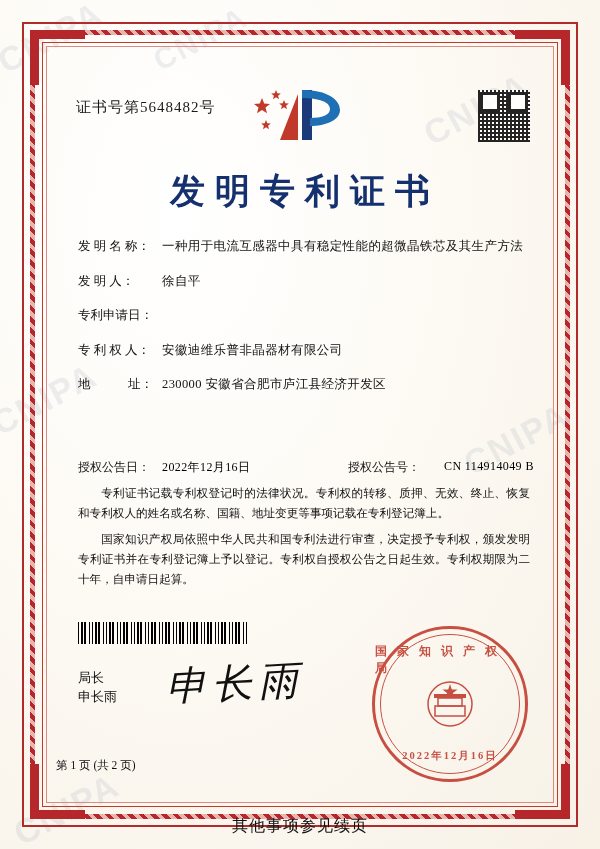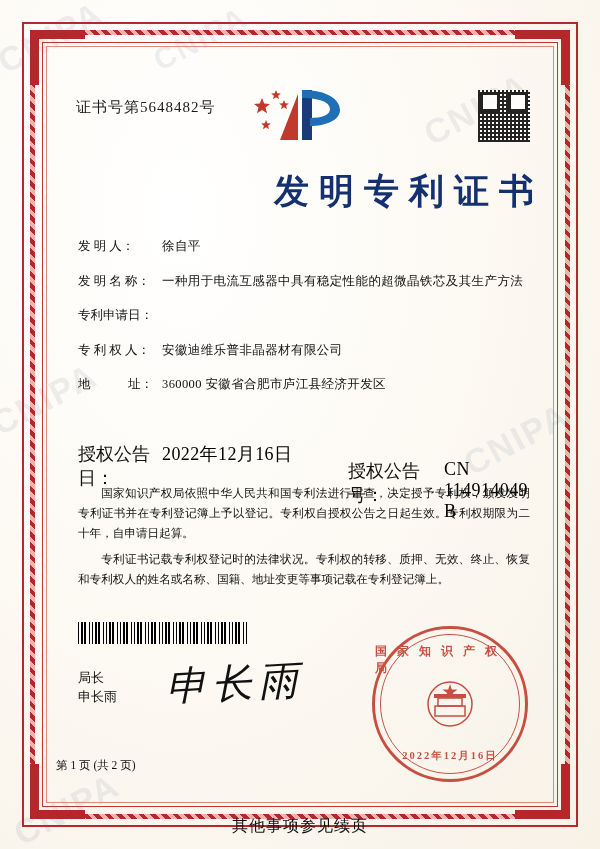--- a/index.html
+++ b/index.html
@@ -114,21 +114,21 @@
     top: 28px;
     transform: translateX(-50%);
     width: 120px;
     height: 62px;
   }
 
   .title {
     position: absolute;
     left: 0; right: 0;
     top: 112px;
-    text-align: right;
+    text-align: center;
     font-size: 35px;
     letter-spacing: 10px;
     color: #15306e;
     font-weight: bold;
     text-indent: 10px;
     font-family: "Liberation Serif", "DejaVu Serif", serif;
   }
 
   .fields {
     position: absolute;
@@ -148,23 +148,23 @@
     flex: 0 0 84px;
     color: #111;
     letter-spacing: 0px;
   }
   .value {
     flex: 1;
     letter-spacing: 0.4px;
   }
   .row-split {
     display: flex;
-    align-items: center;
+    align-items: flex-end;
     margin-bottom: 17.5px;
-    font-size: 18px;
+    font-size: 12px;
   }
   .row-split .left { display: flex; flex: 0 0 270px; }
   .row-split .right { display: flex; flex: 1; margin-top: 48px; }
   .row-split .right .label { width: 96px; flex: 0 0 96px; }
 
   .paras {
     position: absolute;
     left: 22px;
     right: 14px;
     top: 428px;
@@ -307,53 +307,53 @@
           <polygon points="44,16 45.3,19.3 48.8,19.5 46.1,21.8 47,25.2 44,23.2 41,25.2 41.9,21.8 39.2,19.5 42.7,19.3"></polygon>
           <polygon points="26,36 27.3,39.3 30.8,39.5 28.1,41.8 29,45.2 26,43.2 23,45.2 23.9,41.8 21.2,39.5 24.7,39.3"></polygon>
         </g>
       </svg>
     </div>
 
     <div class="title">发明专利证书</div>
 
     <div class="fields">
       <div class="row">
+        <div class="label">发 明 名 称：</div>
+        <div class="value">一种用于电流互感器中具有稳定性能的超微晶铁芯及其生产方法</div>
+      </div>
+      <div class="row">
         <div class="label">发 明 人：</div>
         <div class="value">徐自平</div>
       </div>
       <div class="row">
-        <div class="label">发 明 名 称：</div>
-        <div class="value">一种用于电流互感器中具有稳定性能的超微晶铁芯及其生产方法</div>
-      </div>
-      <div class="row">
         <div class="label">专利申请日：</div>
       </div>
       <div class="row">
         <div class="label">专 利 权 人：</div>
         <div class="value">安徽迪维乐普非晶器材有限公司</div>
       </div>
       <div class="row">
         <div class="label">地　　　址：</div>
-        <div class="value">360000 安徽省合肥市庐江县经济开发区</div>
+        <div class="value">230000 安徽省合肥市庐江县经济开发区</div>
       </div>
       <div class="row-split">
         <div class="left">
           <div class="label">授权公告日：</div>
           <div class="value">2022年12月16日</div>
         </div>
         <div class="right">
           <div class="label">授权公告号：</div>
           <div class="value">CN 114914049 B</div>
         </div>
       </div>
     </div>
 
     <div class="paras">
+      <p>专利证书记载专利权登记时的法律状况。专利权的转移、质押、无效、终止、恢复和专利权人的姓名或名称、国籍、地址变更等事项记载在专利登记簿上。</p>
       <p>国家知识产权局依照中华人民共和国专利法进行审查，决定授予专利权，颁发发明专利证书并在专利登记簿上予以登记。专利权自授权公告之日起生效。专利权期限为二十年，自申请日起算。</p>
-      <p>专利证书记载专利权登记时的法律状况。专利权的转移、质押、无效、终止、恢复和专利权人的姓名或名称、国籍、地址变更等事项记载在专利登记簿上。</p>
     </div>
 
     <div class="barcode"></div>
 
     <div class="signature-block">
       <div>局长</div>
       <div>申长雨</div>
     </div>
     <div class="sign-script">申长雨</div>
 

